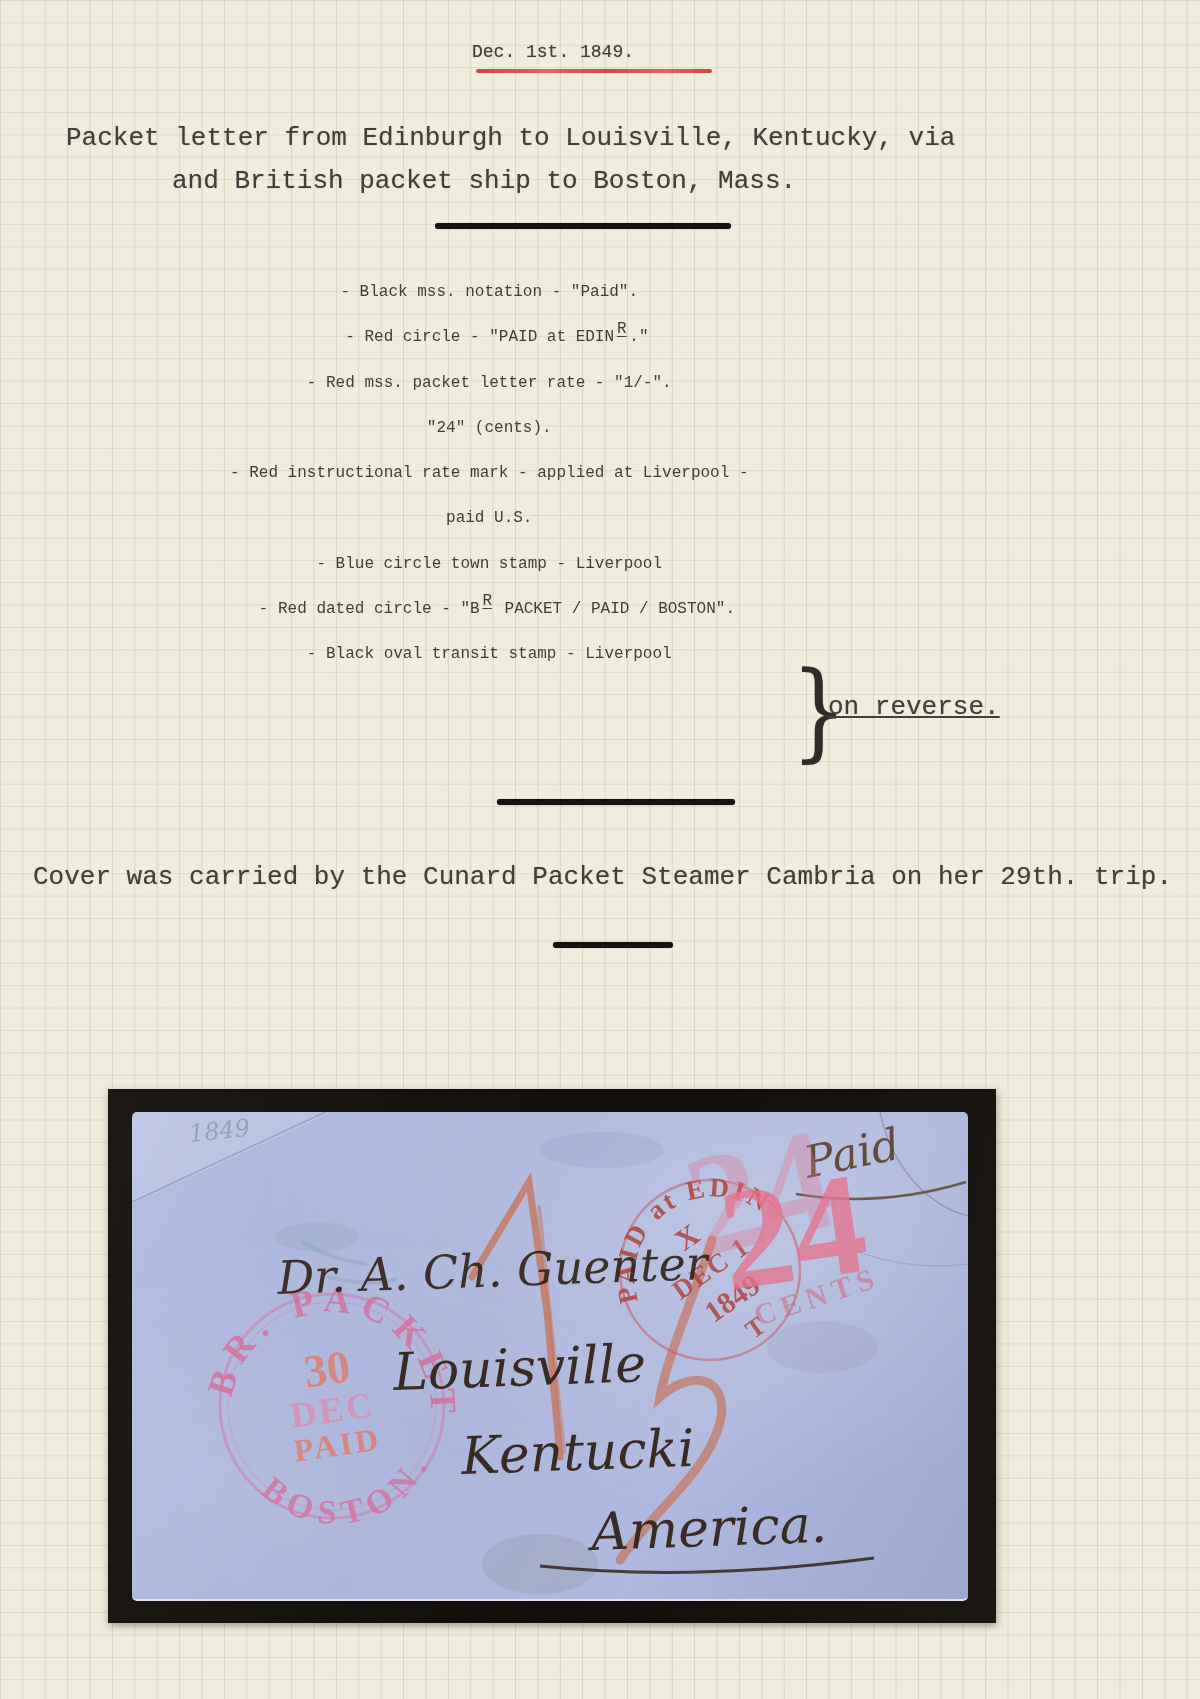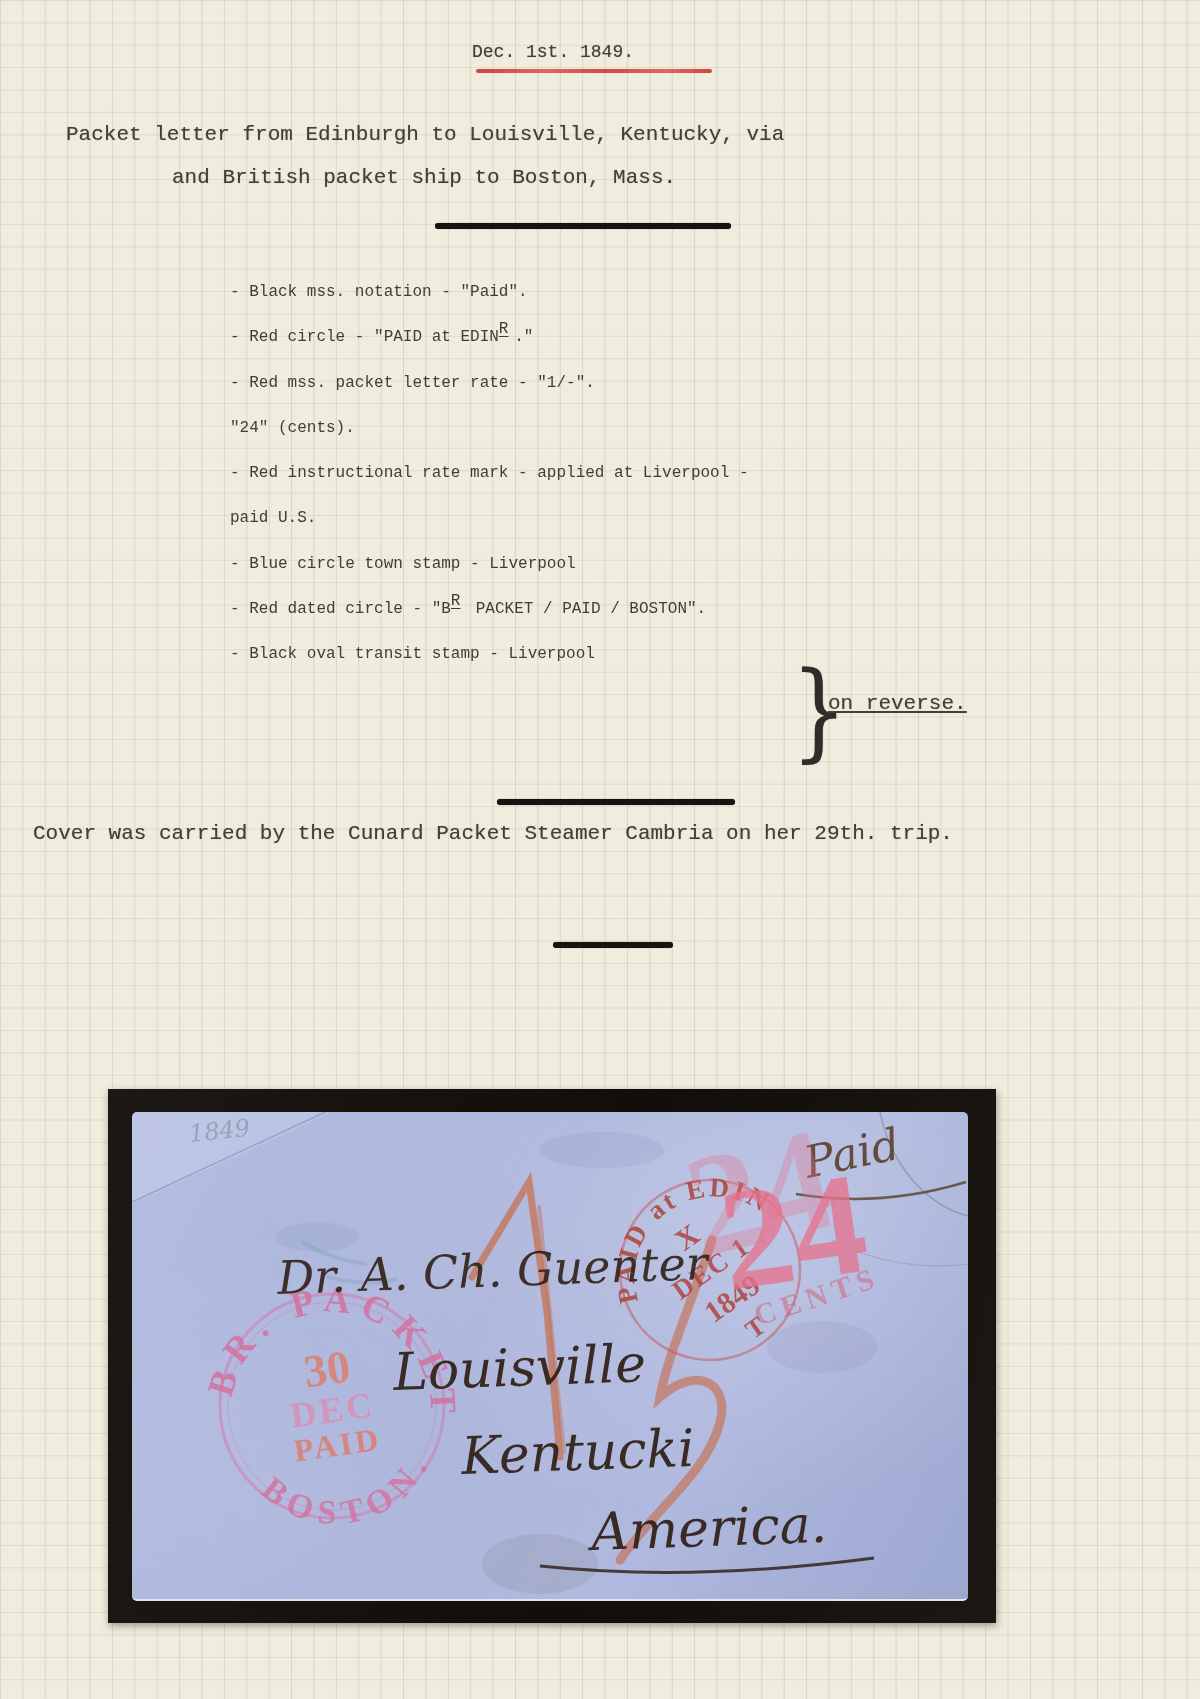--- a/index.html
+++ b/index.html
@@ -7,36 +7,36 @@
     width:1200px;height:1699px;position:relative;overflow:hidden;
     background-color:#f0edde;
     background-image:
       linear-gradient(to right, rgba(160,148,104,0.26) 1px, transparent 1px),
       linear-gradient(to bottom, rgba(160,148,104,0.20) 1px, transparent 1px);
     background-size:22.4px 22.4px;
     font-family:"Liberation Mono","DejaVu Sans Mono",monospace;
     color:#403e39;
   }
   .typed{
-    position:absolute;font-size:21px;letter-spacing:0;
+    position:absolute;font-size:26px;letter-spacing:0;
     white-space:pre;color:#413f39;
     text-shadow:0 0 1px rgba(62,60,54,.45);
   }
   .page-title{font-size:18px;}
   .red-underline{
     position:absolute;height:4px;border-radius:2px;
     background:linear-gradient(90deg,#c9332f,#e25753 30%,#cb3834 55%,#e25753 80%,#c9332f);
     opacity:.9;
   }
   .rule{
     position:absolute;height:6px;background:#151412;border-radius:3px;
     box-shadow:0 0 1px rgba(0,0,0,.6);
   }
   .notes{position:absolute;left:230px;top:270px;line-height:45.3px;}
-  .notes .nline{height:45.3px;}
+  .notes .nline{height:45.3px;text-align:center;}
   .sup{
     display:inline-block;width:15.3px;font-size:16px;
     transform:translateY(-8px);
     text-decoration:underline;text-underline-offset:3px;
   }
   .brace{
     position:absolute;left:786px;top:650px;
     font-family:"DejaVu Serif","Liberation Serif",serif;
     font-size:104px;color:#2f2d29;transform:scale(.85,1.02);
     text-shadow:0 0 1px rgba(40,38,34,.5);
@@ -81,21 +81,21 @@
   <div class="nline"><span>- Blue circle town stamp - Liverpool</span><span class="sup"></span><span></span></div>
   <div class="nline"><span>- Red dated circle - "B</span><span class="sup">R</span><span> PACKET / PAID / BOSTON".</span></div>
   <div class="nline"><span>- Black oval transit stamp - Liverpool</span><span class="sup"></span><span></span></div>
 </div>
 
 <div class="brace">}</div>
 <div class="typed" style="left:828px;top:692px;text-decoration:underline;">on reverse.</div>
 
 <div class="rule" style="left:497px;top:799px;width:238px;"></div>
 
-<div class="typed" style="left:33px;top:822px;">Cover was carried by the Cunard Packet Steamer Cambria on her 29th. trip.</div>
+<div class="typed" style="left:33px;top:862px;">Cover was carried by the Cunard Packet Steamer Cambria on her 29th. trip.</div>
 
 <div class="rule" style="left:553px;top:942px;width:120px;"></div>
 
 <div class="photo-mount">
   <div class="envelope">
     <svg class="env-svg" width="836" height="487" viewBox="0 0 836 487">
 
       <g>
         <polygon points="0,0 200,0 0,92" fill="rgba(255,255,255,0.15)"></polygon>
         <line x1="0" y1="90" x2="202" y2="-4" stroke="rgba(85,95,135,0.35)" stroke-width="1.5"></line>

